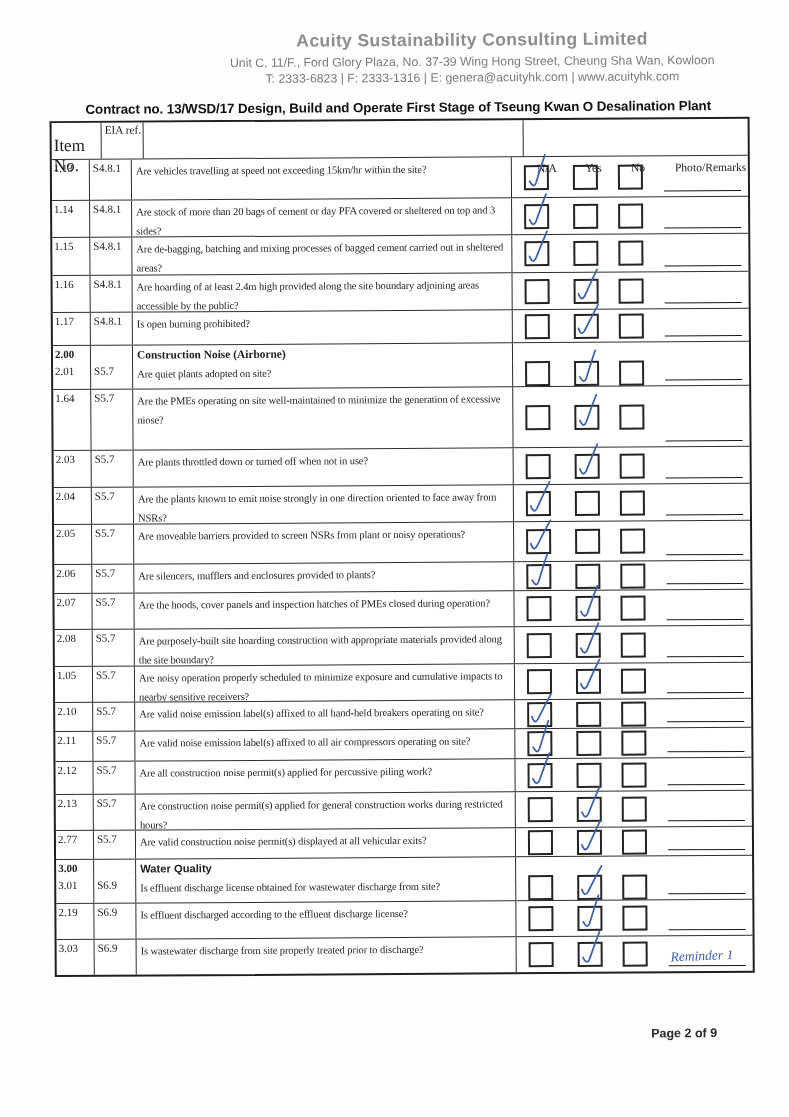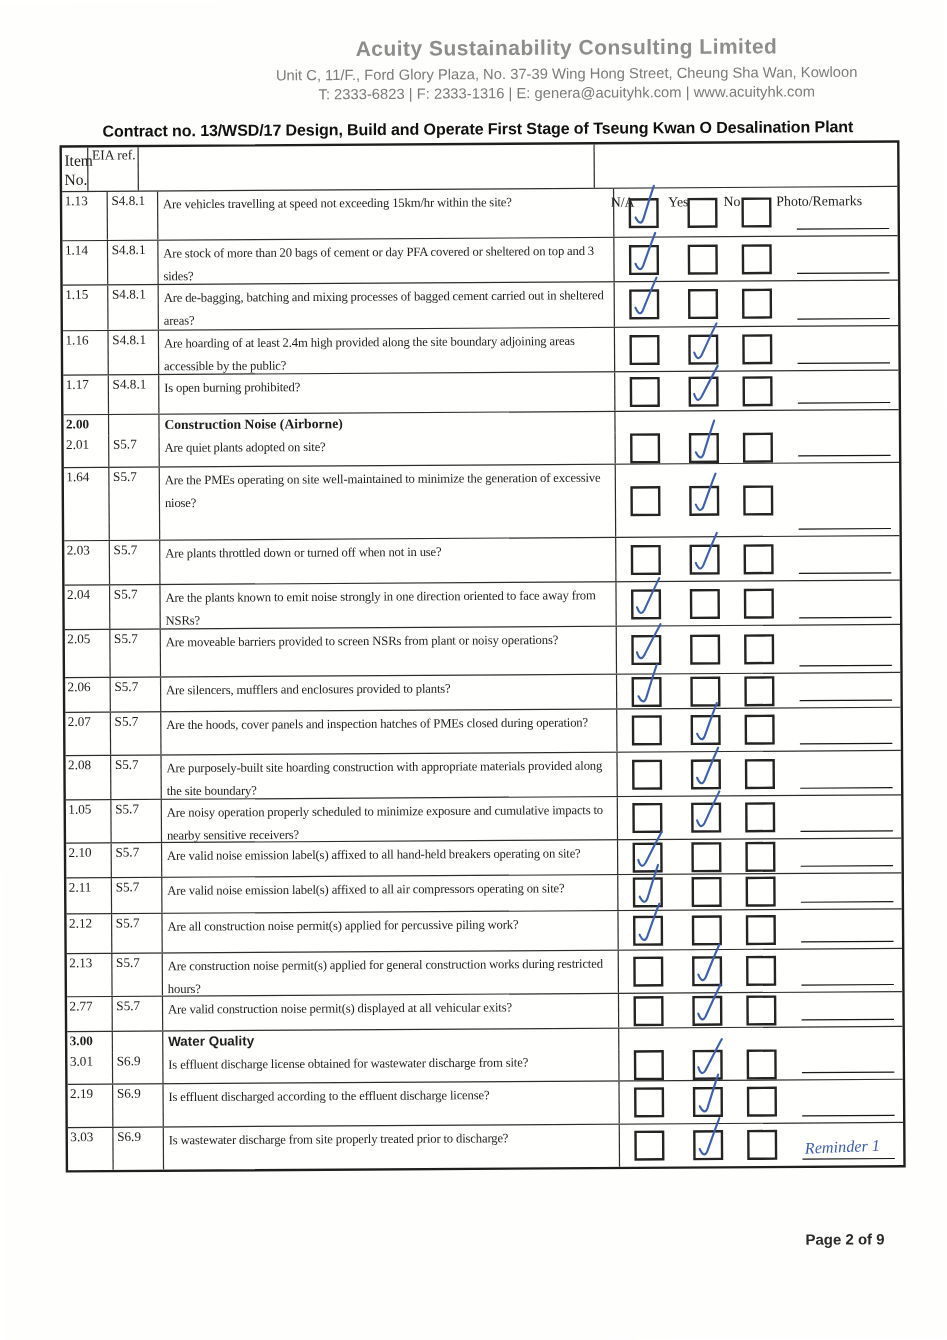--- a/index.html
+++ b/index.html
@@ -25,21 +25,21 @@
   .trow, .thead, .sec-line1, .sec-line2 { display:flex; }
   .trow { border-bottom:1.5px solid #2e2e2e; position:relative; }
   .trow:last-child { border-bottom:none; }
   .thead { height:37px; border-bottom:1.6px solid #2e2e2e; }
 
   .c-item { width:38px; flex:none; border-right:1.4px solid #2e2e2e; font-size:11px; padding:2px 0 0 2px; }
   .c-ref  { width:42px; flex:none; border-right:1.4px solid #2e2e2e; font-size:11px; padding:2px 0 0 3px; }
   .c-q    { width:380px; flex:none; border-right:1.7px solid #2a2a2a; font-size:10.6px; letter-spacing:-0.15px; line-height:19px; padding:2px 2px 0 4px; overflow:hidden; }
   .c-checks { flex:1; position:relative; display:flex; align-items:center; }
 
-  .th-item { width:22px; flex:none; border-right:1.4px solid #2e2e2e; font-size:13px; display:flex; flex-direction:column; justify-content:space-between; padding:3px 0 2px 2px; }
+  .th-item { width:50px; flex:none; border-right:1.4px solid #2e2e2e; font-size:17px; display:flex; flex-direction:column; justify-content:space-between; padding:13px 0 2px 2px; }
   .th-ref  { width:42px; flex:none; border-right:1.4px solid #2e2e2e; font-size:11.3px; padding:1px 0 0 3px; }
   .th-q    { width:380px; flex:none; border-right:1.7px solid #2a2a2a; }
   .th-checks { flex:1; position:relative; font-size:11.6px; }
   .th-checks span { position:absolute; top:2px;margin-top:40px; }
   .th-na  { left:13px; } .th-yes { left:61px;text-align:right; } .th-no { left:107px; } .th-rem { left:151px; }
 
   .cb { width:25px; height:25px; flex:none; border:2px solid #242424; position:relative; background:transparent; }
   .cb1 { margin-left:12px; } .cb2 { margin-left:24px; } .cb3 { margin-left:20px; }
   .tick { position:absolute; left:-1px; top:-10px; width:27px; height:34px; display:none; overflow:visible; }
   .cb.checked .tick { display:block; }
@@ -49,21 +49,21 @@
   .remark-text { position:absolute; left:23px; bottom:7px; font-style:italic; font-size:13.5px; color:#3c5fa8; transform:rotate(-2deg); white-space:nowrap; font-family:"Liberation Serif", serif; }
 
   
   .trow.sec { flex-direction:column; }
   .sec-line1 { height:17px; flex:none; }
   .sec-line2 { flex:1; }
   .b { font-weight:bold; }
   .s-title { font-size:11.4px; font-weight:bold; letter-spacing:0; line-height:15px; }
   .s-title.sans { font-family:"Liberation Sans", sans-serif; font-size:11.2px; }
 
-  .page-no { position:absolute; left:668px; top:1028px; font-family:"Liberation Sans", sans-serif; font-size:12.5px; font-weight:bold; color:#2a2a2a; }
+  .page-no { position:absolute; left:648px; top:1028px; font-family:"Liberation Sans", sans-serif; font-size:12.5px; font-weight:bold; color:#2a2a2a; }
 </style>
 </head>
 <body>
 
 <div class="sheet">
 
 
   <div class="co-head">
     <div class="co-name">Acuity Sustainability Consulting Limited</div>
     <div class="co-addr">Unit C, 11/F., Ford Glory Plaza, No. 37-39 Wing Hong Street, Cheung Sha Wan, Kowloon</div>

